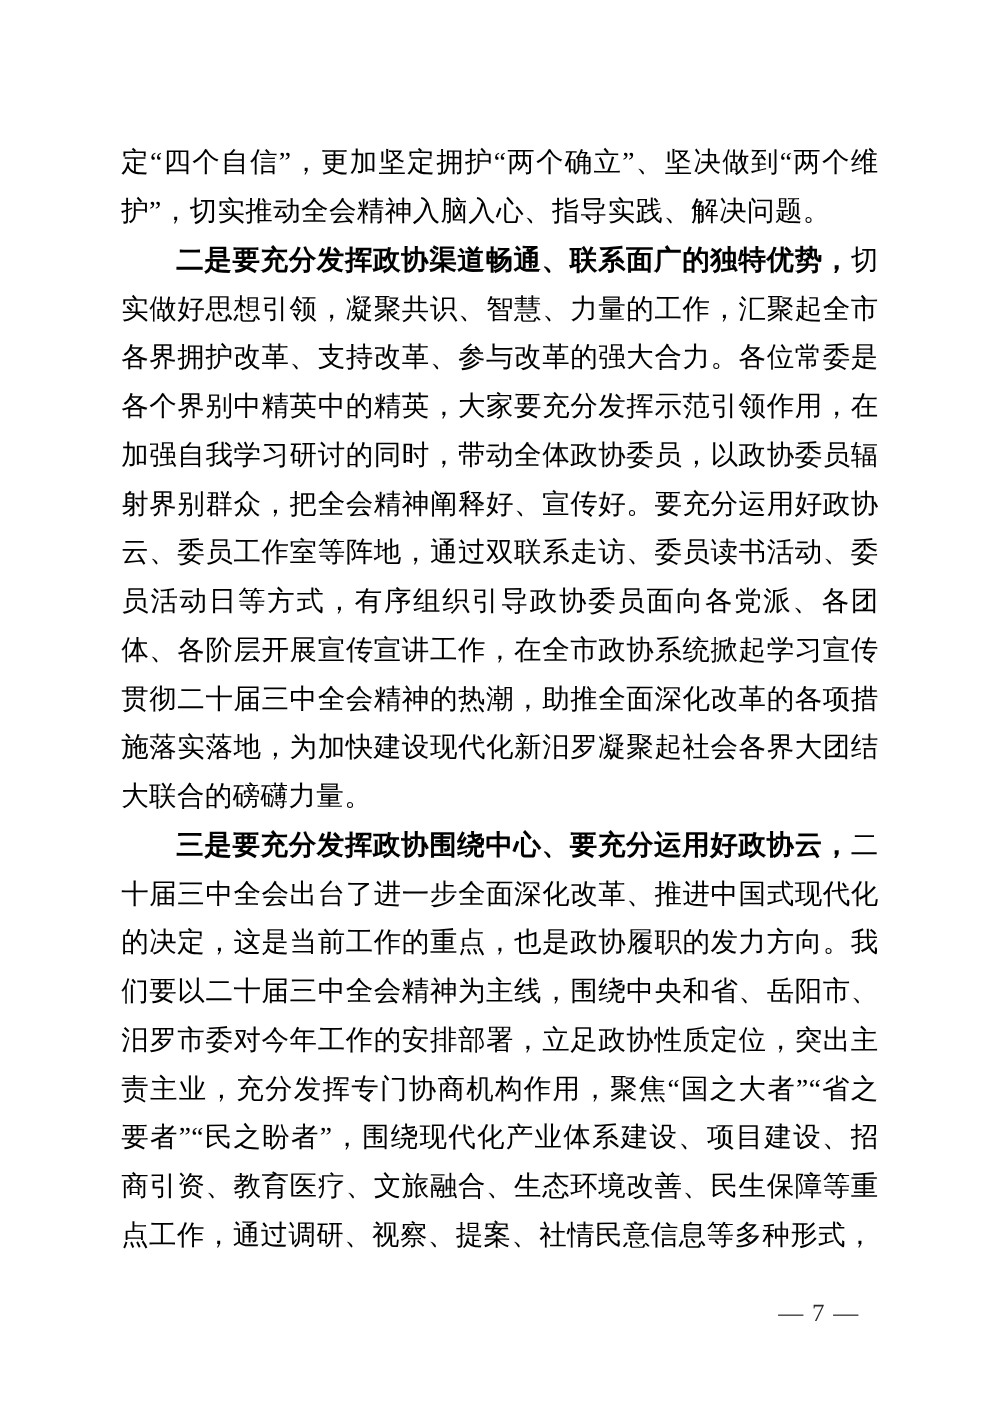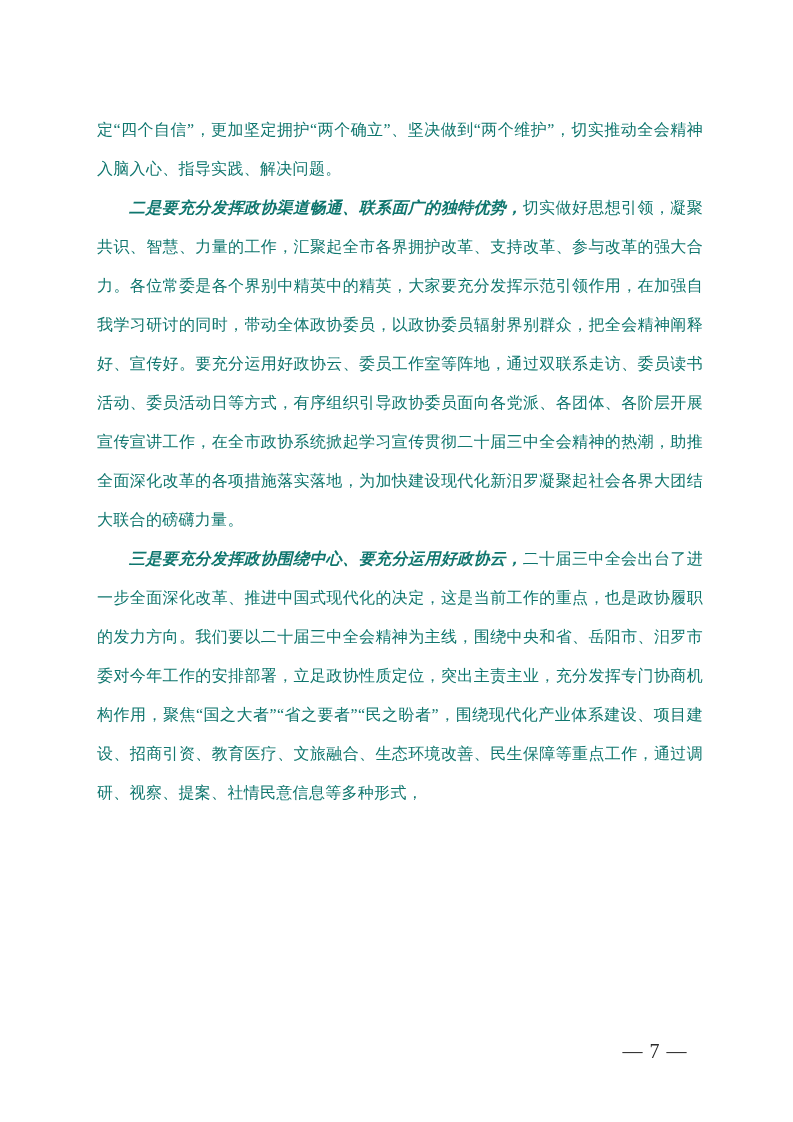--- a/index.html
+++ b/index.html
@@ -13,37 +13,36 @@
     height: 1122px;
     background: #ffffff;
     overflow: hidden;
     font-family: "Liberation Serif", serif;
   }
   .content {
     position: absolute;
     left: 97px;
     top: 110px;
     width: 606px;
-    font-size: 16px;
+    font-size: 22px;
     line-height: 39px;
-    color: #0f766e;
+    color: #000000;
     text-align: justify;
     text-justify: inter-character;
     letter-spacing: 0.3px;
   }
   .content p {
     margin: 0;
     padding: 0;
   }
   .content p.indent {
     text-indent: 2em;
   }
   .seg.bold {
     font-weight: 700;
-    font-style: italic;
   }
   .footer {
     position: absolute;
     top: 1038px;
     left: 595px;
     width: 120px;
     text-align: center;
     font-size: 20px;
     line-height: 26px;
     color: #2a2a2a;

